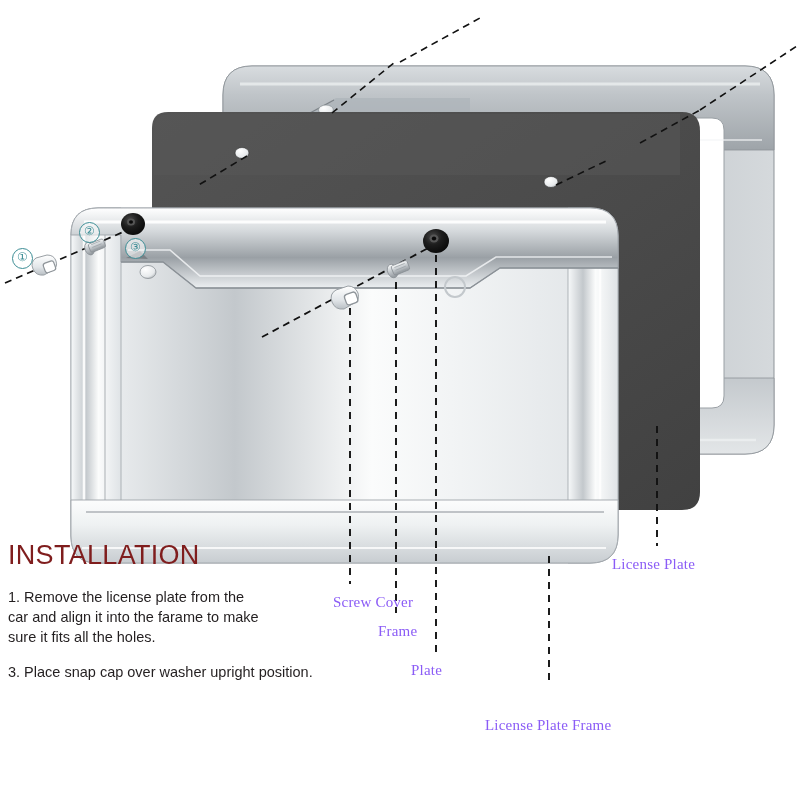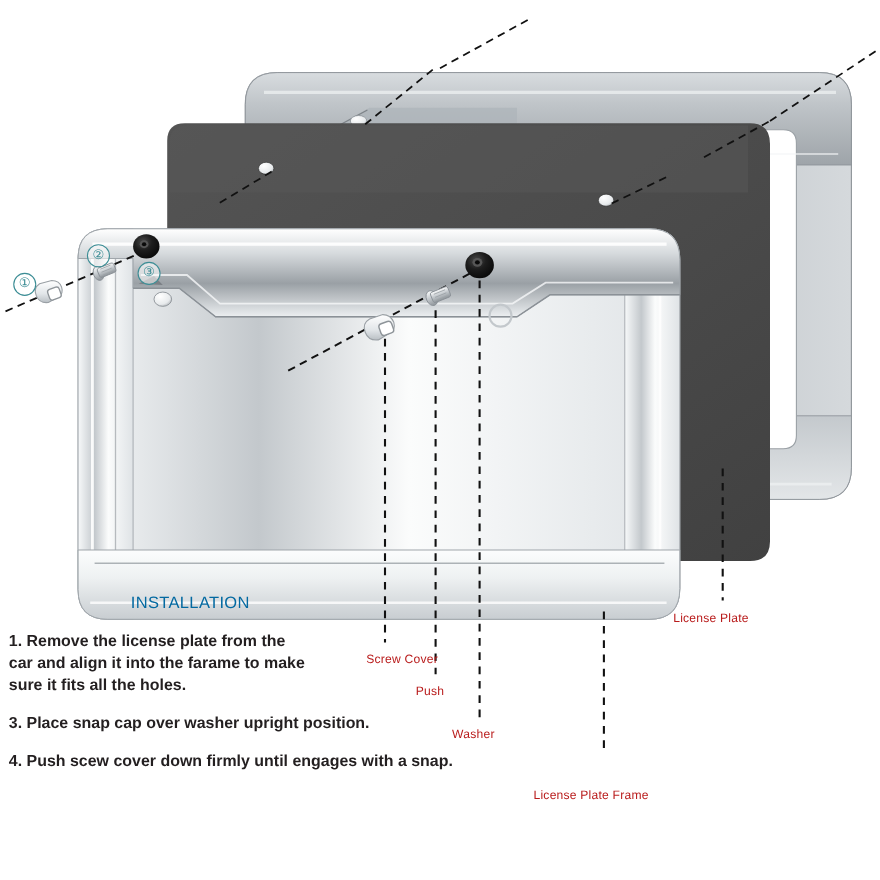--- a/index.html
+++ b/index.html
@@ -21,23 +21,23 @@
     position: absolute;
     left: 0;
     top: 0;
     width: 800px;
     height: 800px;
   }
 
   
   .callout-label {
     position: absolute;
-    font-family: Liberation Sans, sans-serif;
-    font-size: 11px;
-    color: #b91c1c;
+    font-family: Liberation Serif, serif;
+    font-size: 15px;
+    color: #8b5cf6;
     white-space: nowrap;
     letter-spacing: 0.2px;
   }
   .num-badge {
     position: absolute;
     width: 19px;
     height: 19px;
     border: 1.4px solid #3c8d95;
     border-radius: 50%;
     color: #3c8d95;
@@ -49,34 +49,32 @@
   }
 
   
   #instructions {
     position: absolute;
     left: 8px;
     top: 540px;
     width: 330px;
   }
   #instructions-title {
-    font-size: 15px;
-    color: #0369a1;
+    font-size: 27px;
+    color: #7f1d1d;
     letter-spacing: 0.3px;
     margin: 0 0 16px 0;
     font-weight: 400;
-    text-align: center;
   }
   .step {
     font-size: 14.5px;
     color: #231f20;
     line-height: 1.38;
     margin-bottom: 14px;
     white-space: pre-line;
-    font-weight: bold;
   }
   .step.wide { width: 430px; }
 </style>
 </head>
 <body>
 
 <div id="page">
 
   <svg id="diagram-svg" viewBox="0 0 800 800" xmlns="http://www.w3.org/2000/svg">
     <defs>
@@ -270,27 +268,26 @@
 
       <path d="M657 426 L657 546" stroke="#111111" stroke-width="1.9" fill="none" stroke-dasharray="7 6"></path>
     </g>
   </svg>
 
   <div class="num-badge" style="left:12px;  top:248px;">①</div>
   <div class="num-badge" style="left:79px;  top:222px;">②</div>
   <div class="num-badge" style="left:125px; top:238px;">③</div>
 
   <div class="callout-label" style="left:305px; top:594px;margin-left:28px;">Screw Cover</div>
-  <div class="callout-label" style="left:378px; top:623px;">Push</div>
-  <div class="callout-label" style="left:411px; top:662px;">Washer</div>
+  <div class="callout-label" style="left:378px; top:623px;">Frame</div>
+  <div class="callout-label" style="left:411px; top:662px;">Plate</div>
   <div class="callout-label" style="left:485px; top:717px;">License Plate Frame</div>
   <div class="callout-label" style="left:612px; top:556px;">License Plate</div>
 
   <div id="instructions">
     <h1 id="instructions-title">INSTALLATION</h1>
     <p class="step">1. Remove the license plate from the
 car and align it into the farame to make
 sure it fits all the holes.</p>
     <p class="step wide">3. Place snap cap over washer upright position.</p>
-    <p class="step wide">4. Push scew cover down firmly until engages with a snap.</p>
   </div>
 
 </div>
 
 </body></html>

